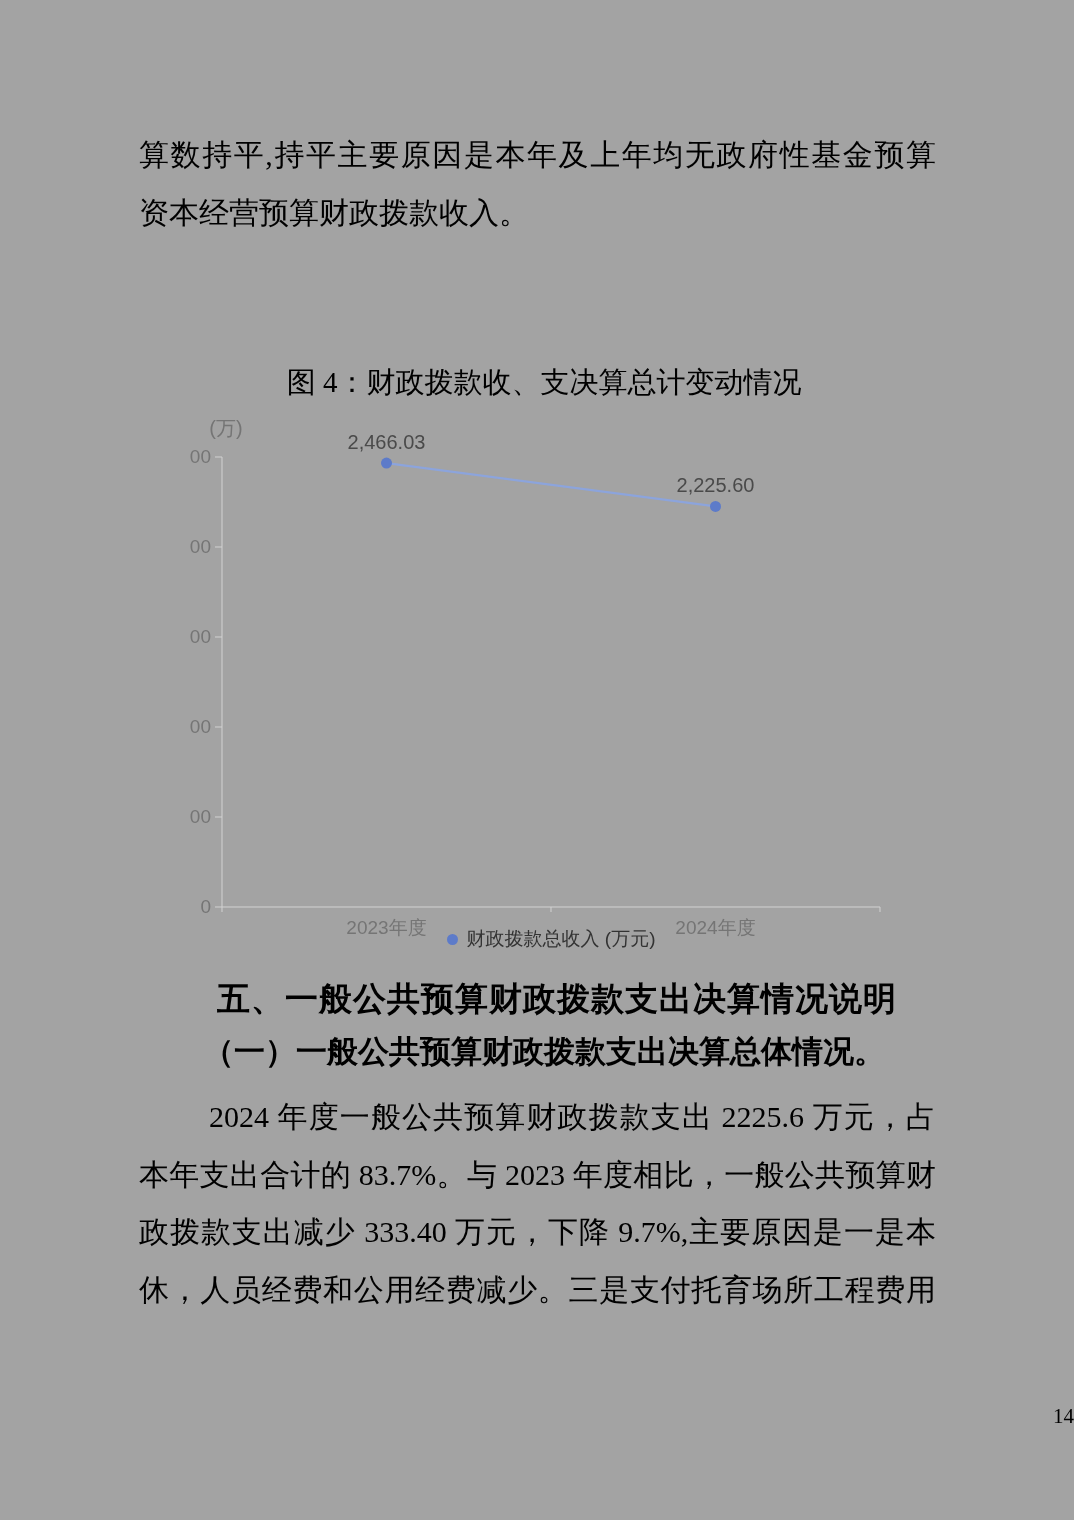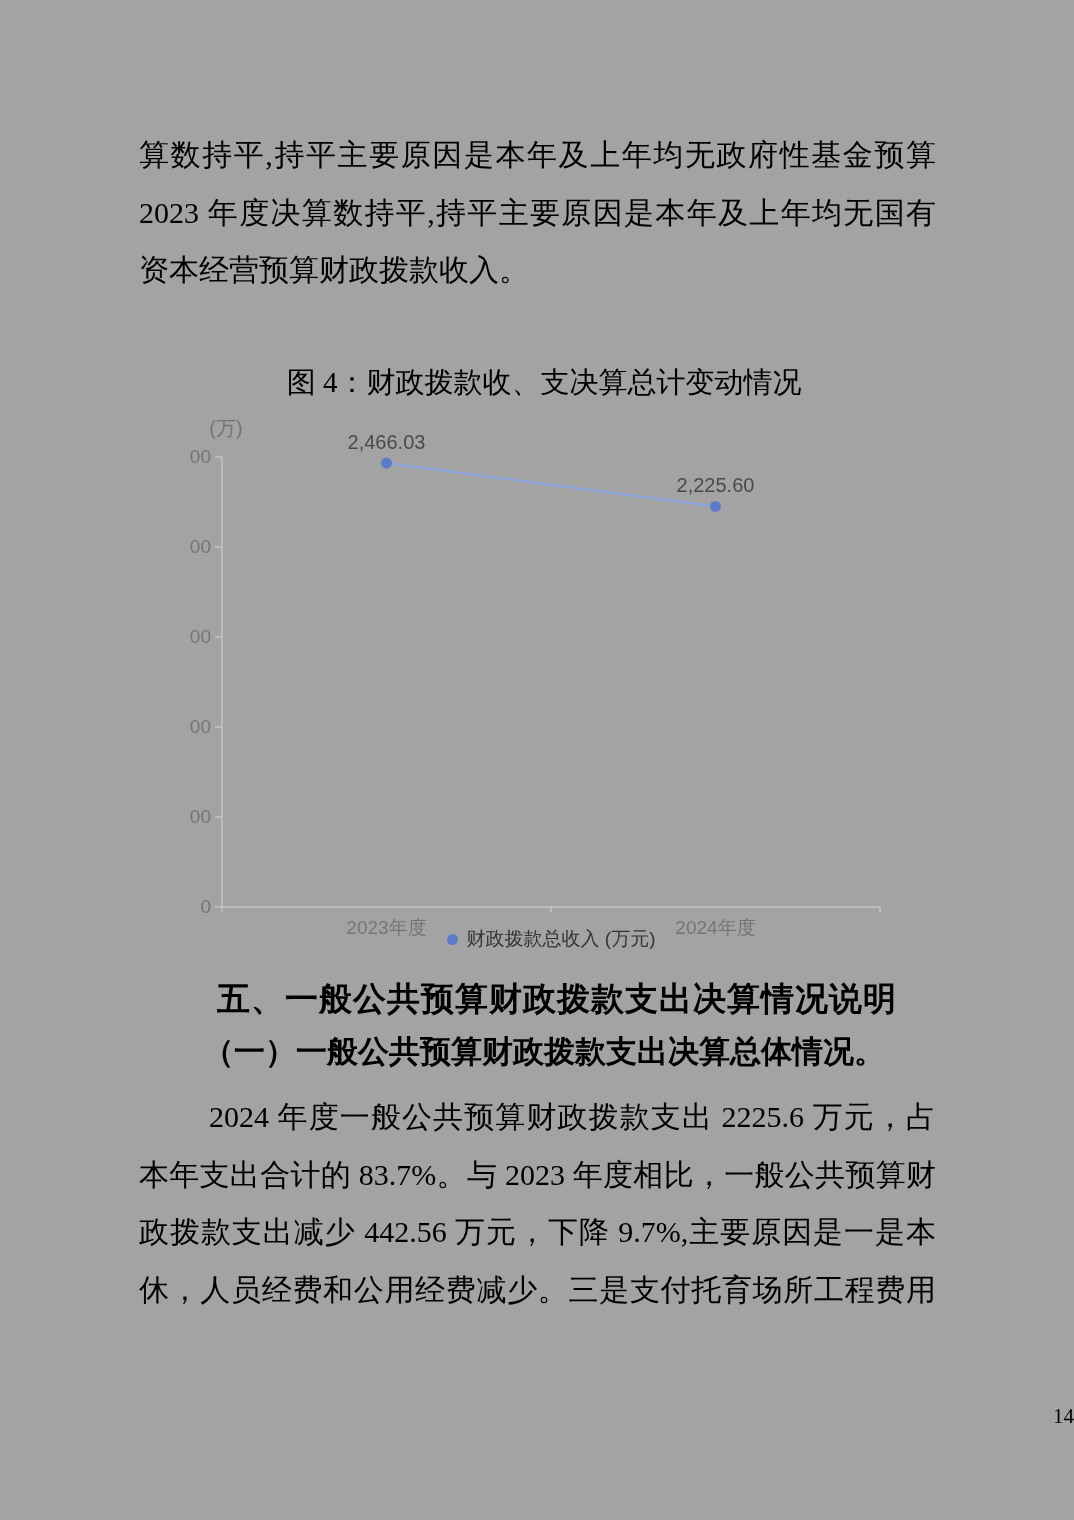--- a/index.html
+++ b/index.html
@@ -58,21 +58,20 @@
     text-align:right;font-size:21px;
   }
 </style>
 </head>
 <body>
 
 <div class="page">
 
   <div class="para" id="para1">
     <div class="line j">算数持平,持平主要原因是本年及上年均无政府性基金预算</div>
-    <div class="line j">2023 年度决算数持平,持平主要原因是本年及上年均无国有</div>
     <div class="line">资本经营预算财政拨款收入。</div>
   </div>
 
   <div class="fig-caption">图 4：财政拨款收、支决算总计变动情况</div>
 
   <div class="chart">
     <svg id="chart-svg" width="880" height="550" viewBox="0 0 880 550">
         <text x="36" y="20" text-anchor="middle" fill="#757575" font-size="20" font-family="&quot;Liberation Sans&quot;,&quot;DejaVu Sans&quot;,sans-serif">(万)</text>
         <line x1="25" y1="492" x2="32" y2="492" stroke="#d2d2d2" stroke-width="1"></line>
         <text x="21" y="498" text-anchor="end" fill="#757575" font-size="19" font-family="&quot;Liberation Sans&quot;,&quot;DejaVu Sans&quot;,sans-serif">0</text>
@@ -104,19 +103,19 @@
       <span>财政拨款总收入 (万元)</span>
     </div>
   </div>
 
   <div class="sec-heading">五、一般公共预算财政拨款支出决算情况说明</div>
   <div class="sec-subheading">（一）一般公共预算财政拨款支出决算总体情况。</div>
 
   <div class="para" id="para2">
     <div class="line j">2024 年度一般公共预算财政拨款支出 2225.6 万元，占</div>
     <div class="line j">本年支出合计的 83.7%。与 2023 年度相比，一般公共预算财</div>
-    <div class="line j">政拨款支出减少 442.56 万元，下降 9.7%,主要原因是一是本</div>
+    <div class="line j">政拨款支出减少 333.40 万元，下降 9.7%,主要原因是一是本</div>
     <div class="line j">休，人员经费和公用经费减少。三是支付托育场所工程费用</div>
   </div>
 
   <div class="page-number">14</div>
 
 </div>
 
 </body></html>

